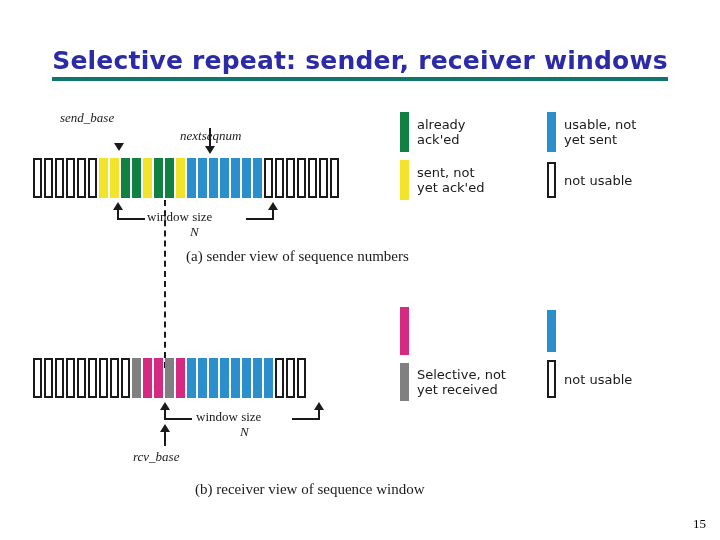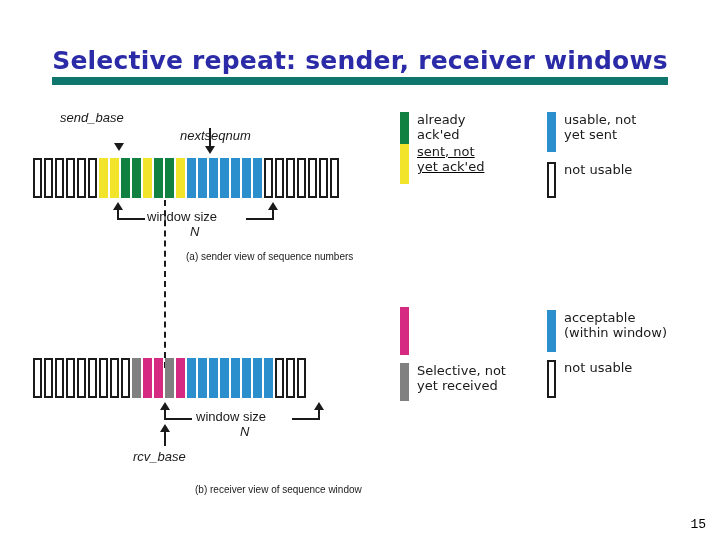--- a/index.html
+++ b/index.html
@@ -24,35 +24,35 @@
     width: 720px;
     text-align: center;
     font-family: "DejaVu Sans", sans-serif;
     font-size: 25px;
     font-weight: 600;
     letter-spacing: 0.2px;
     color: #2B2BA8;
   }
   #slide-title .tx {
     display: inline-block;
-    border-bottom: 8px solid #0f766e;
+    border-bottom: 4px solid #0f766e;
     padding-bottom: 2px;
   }
 
   
   .lbl {
     position: absolute;
-    font-family: Liberation Sans, sans-serif;
+    font-family: Liberation Serif, serif;
     font-size: 13px;
     color: #1a1a1a;
     white-space: pre;
     line-height: 15px;
   }
   .lbl.italic { font-style: italic; }
-  .lbl.caption { font-size: 10px; }
+  .lbl.caption { font-size: 15px; }
 
   
   .seqbar {
     position: absolute;
     display: flex;
     align-items: flex-end;
     gap: 2px;
   }
   .cell {
     width: 9px;
@@ -93,21 +93,21 @@
     width: 0; height: 0;
     border-left: 5px solid transparent;
     border-right: 5px solid transparent;
     border-top: 8px solid #1a1a1a;
   }
 
   
   .legend-item {
     position: absolute;
     display: flex;
-    align-items: flex-start;
+    align-items: center;
     gap: 8px;
   }
   .legend-swatch {
     width: 9px;
     flex: 0 0 9px;
     box-sizing: border-box;
   }
   .legend-swatch.outline {
     background: #ffffff;
     border: 2px solid #1a1a1a;
@@ -118,21 +118,21 @@
     line-height: 15px;
     color: #1a1a1a;
     white-space: pre-line;
   }
 
   
   #page-number {
     position: absolute;
     right: 14px;
     bottom: 8px;
-    font-family: Liberation Mono, monospace;
+    font-family: Liberation Serif, serif;
     font-size: 13px;
     color: #000;
   }
 </style>
 </head>
 <body>
 
 <div id="slide-title">
   <span class="tx">Selective repeat: sender, receiver windows</span>
 </div>
@@ -187,21 +187,21 @@
 
 <div class="lbl caption" style="left:186px; top:249px;">(a) sender view of sequence numbers</div>
 
 <div class="dashline" style="left:164px; top:200px; height:168px;"></div>
 
 <div class="legend-item" style="left:400px; top:112px; width:130px;">
   <div class="legend-swatch" style="height:40px; background:#118141;"></div>
   <div class="legend-text">already
 ack'ed</div>
 </div>
-<div class="legend-item" style="left:400px; top:144px; width:140px;text-decoration:underline;">
+<div class="legend-item" style="left:400px; top:160px; width:140px;">
   <div class="legend-swatch" style="height:40px; background:#F2E32B;"></div>
   <div class="legend-text">sent, not
 yet ack'ed</div>
 </div>
 <div class="legend-item" style="left:547px; top:112px; width:150px;">
   <div class="legend-swatch" style="height:40px; background:#2C8FCD;"></div>
   <div class="legend-text">usable, not
 yet sent</div>
 </div>
 <div class="legend-item" style="left:547px; top:162px; width:150px;">
@@ -255,21 +255,19 @@
 <div class="legend-item" style="left:400px; top:307px; width:145px;">
   <div class="legend-swatch" style="height:48px; background:#D62982;"></div>
 </div>
 <div class="legend-item" style="left:400px; top:363px; width:145px;">
   <div class="legend-swatch" style="height:38px; background:#808080;"></div>
   <div class="legend-text">Selective, not
 yet received</div>
 </div>
 <div class="legend-item" style="left:547px; top:310px; width:155px;">
   <div class="legend-swatch" style="height:42px; background:#2C8FCD;"></div>
-  <div class="legend-text">acceptable
-(within window)</div>
 </div>
 <div class="legend-item" style="left:547px; top:360px; width:155px;">
   <div class="legend-swatch outline" style="height:38px;"></div>
   <div class="legend-text">not usable</div>
 </div>
 
 <div id="page-number">15</div>
 
 </body></html>

